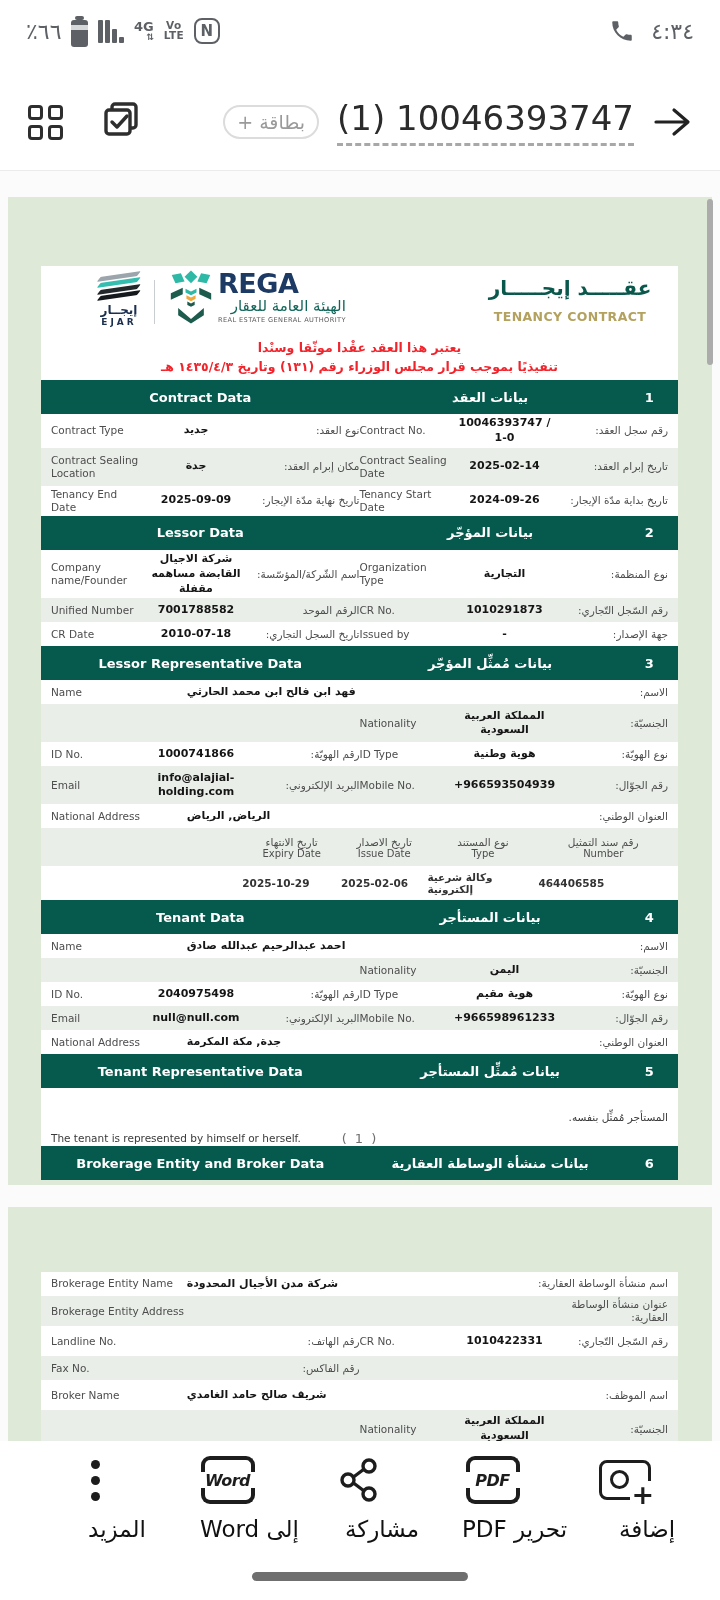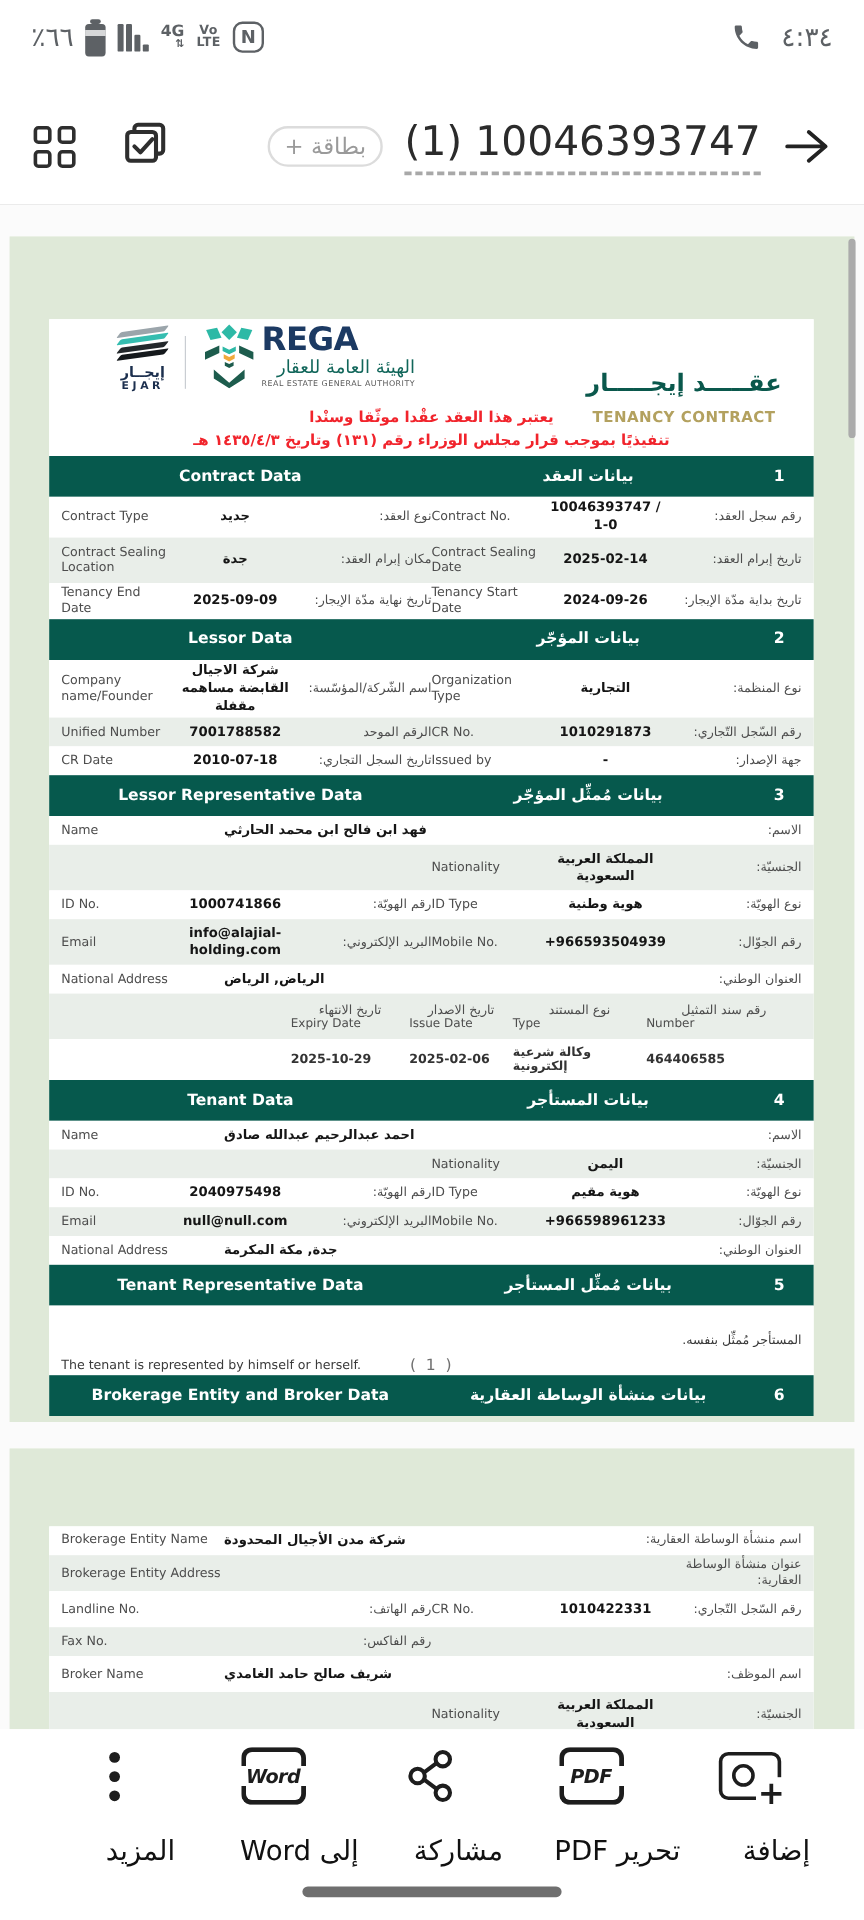--- a/index.html
+++ b/index.html
@@ -53,21 +53,21 @@
   .ejar-stripes i:nth-child(1){background:#9ba5ab;} .ejar-stripes i:nth-child(2){background:#35bdb0;}
   .ejar-stripes i:nth-child(3){background:#23282b;} .ejar-stripes i:nth-child(4){background:#15191c;}
   .ejar-ar { font-size:12px; font-weight:bold; color:#1c2f4e; direction:rtl; line-height:1.1; }
   .ejar-en { font-size:9px; font-weight:bold; color:#1c2f4e; letter-spacing:3px; }
   .logo-divider { position:absolute; left:113px; top:14px; width:1px; height:44px; background:#c9cdd2; }
   .rega { position:absolute; left:128px; top:4px; display:flex; align-items:flex-start; }
   .rega-text { margin-left:5px; }
   .rega-name { font-size:27px; font-weight:bold; color:#1c3a63; line-height:1; letter-spacing:-.5px; }
   .rega-ar { font-size:15px; font-weight:normal; color:#11665a; direction:rtl; line-height:1.25; }
   .rega-sub { font-size:6.6px; color:#5a5a5a; letter-spacing:.4px; white-space:nowrap; }
-  .tc { position:absolute; right:20px; top:10px; width:176px; text-align:center;margin-top:31px; }
+  .tc { position:absolute; right:20px; top:10px; width:176px; text-align:center; }
   .tc-ar { color:#0a584c; font-weight:bold; font-size:20px; direction:rtl; white-space:nowrap; }
   .tc-en { color:#b3a15f; font-size:12.5px; letter-spacing:.4px; margin-top:9px; font-weight:600; white-space:nowrap; }
   .notices { position:absolute; top:72px; left:0; right:0; text-align:center; color:#f1242c; font-weight:bold; font-size:12.5px; direction:rtl; line-height:1.55; }
 
   
   .sec { display:flex; direction:rtl; align-items:center; background:#06594d; color:#fff; height:34px; font-weight:bold; font-size:13px; }
   .sec .n { width:9%; text-align:center; }
   .sec .t-ar { width:41%; text-align:center; }
   .sec .t-en { width:50%; text-align:center; direction:ltr; }
   .row { display:flex; direction:rtl; align-items:center; min-height:24px; padding:2px 10px; background:#fff; }
@@ -80,29 +80,29 @@
   .full { }
   .full > .ar { width:22%; color:#4d4d4d; font-size:10.5px; line-height:1.25; }
   .full > .val { flex:1; text-align:left; font-weight:bold; font-size:11px; color:#151515; unicode-bidi:plaintext; line-height:1.35; }
   .full > .en { width:22%; color:#4d4d4d; font-size:10.5px; direction:ltr; text-align:left; line-height:1.25; }
   .note-row { justify-content:space-between; font-size:10.5px; color:#3a3a3a; }
   .note-row .en-note { direction:ltr;margin-top:42px; }
   .subrow { display:flex; direction:rtl; align-items:center; padding:2px 10px; }
   .subrow .sc1{width:21%} .subrow .sc2{width:18%} .subrow .sc3{width:14%} .subrow .sc4{width:16%} .subrow .scsp{width:31%}
   .sch { background:#e9eee9; min-height:38px; }
   .sch .a { font-size:10.5px; color:#4d4d4d; text-align:center; }
-  .sch .e { font-size:10px; color:#4d4d4d; direction:ltr; }
+  .sch .e { font-size:10px; color:#4d4d4d; direction:ltr; text-align:center; }
   .sdv { background:#fff; min-height:34px; }
   .sdv div { font-size:10.5px; color:#333; font-weight:700; text-align:left; unicode-bidi:plaintext; }
   .pagenum { position:absolute; left:0; right:0; top:934px; text-align:center; color:#6f6f6f; font-size:13px; letter-spacing:2px; }
 
   
   .bottom-bar { position:absolute; top:1441px; left:0; width:720px; height:159px; background:#fff; z-index:10; }
   .bb-items { display:flex; direction:rtl; justify-content:space-between; padding:14px 34px 0; }
-  .bb-item { width:122px; display:flex; flex-direction:column; align-items:center; gap:25px; cursor:pointer; }
+  .bb-item { width:122px; display:flex; flex-direction:column; align-items:center; gap:11px; cursor:pointer; }
   .bb-icon { height:50px; display:flex; align-items:center; justify-content:center; }
   .bb-label { font-size:23px; color:#111; direction:rtl; white-space:nowrap;margin-left:44px; }
   .icon-camera { position:relative; width:52px; height:40px; border:3.6px solid #1d1d1d; border-radius:8px; }
   .icon-camera .lens { position:absolute; left:8px; top:7px; width:19px; height:19px; border:3.6px solid #1d1d1d; border-radius:50%; }
   .icon-camera .plus { position:absolute; right:-7px; bottom:-11px; font-size:27px; font-weight:bold; color:#1d1d1d; background:#fff; line-height:1; padding:0 1px; }
   .docframe { position:relative; width:58px; height:48px; display:flex; align-items:center; justify-content:center; }
   .docframe::before { content:""; position:absolute; top:0; left:2px; right:2px; height:12px; border:4px solid #1d1d1d; border-bottom:none; border-radius:9px 9px 0 0; }
   .docframe::after { content:""; position:absolute; bottom:0; left:2px; right:2px; height:12px; border:4px solid #1d1d1d; border-top:none; border-radius:0 0 9px 9px; }
   .docframe .ft { font-size:16px; font-weight:bold; font-style:italic; color:#1d1d1d; letter-spacing:-.5px; }
   .icon-more { display:flex; flex-direction:column; gap:7px; }

